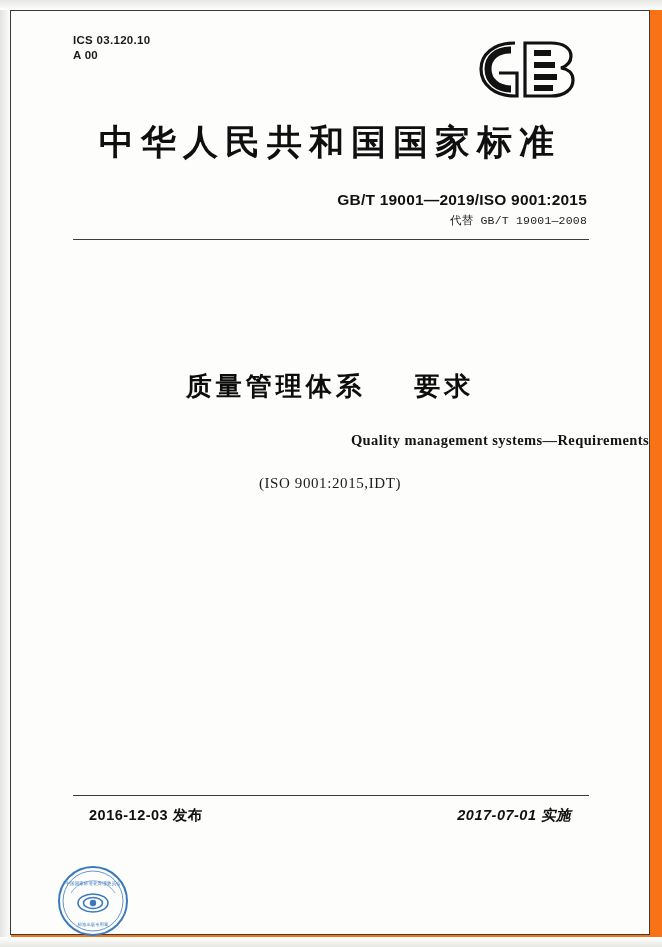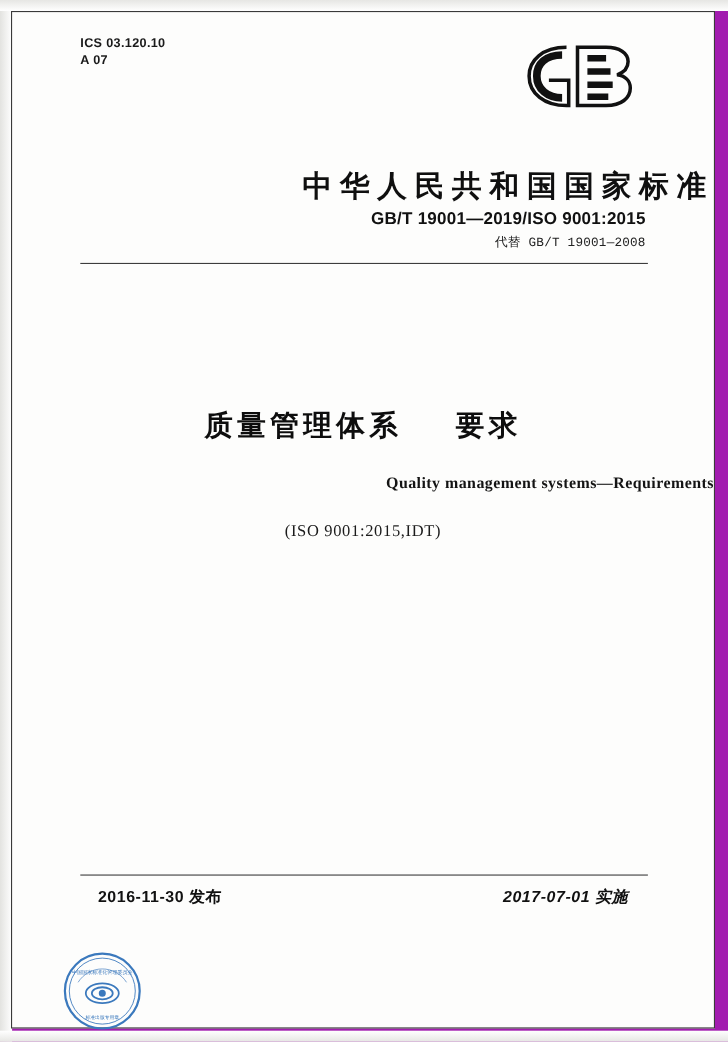--- a/index.html
+++ b/index.html
@@ -12,21 +12,21 @@
     height: 947px;
     font-family: "Liberation Serif", serif;
     position: relative;
     overflow: hidden;
   }
   .page {
     position: absolute;
     left: 0; top: 0;
     width: 662px;
     height: 947px;
-    background: #a21caf;
+    background: #f97316;
   }
   
   .cover-frame {
     position: absolute;
     left: 10px;
     top: 10px;
     width: 640px;
     height: 925px;
     border: 1px solid #3a3a3a;
     box-sizing: border-box;
@@ -61,28 +61,27 @@
     height: 72px;
   }
   .gb-logo svg { display: block; }
 
   
   .std-title {
     position: absolute;
     left: 0;
     top: 108px;
     width: 100%;
-    text-align: right;
-    font-family: "Liberation Sans", sans-serif;
-    font-size: 27px;
+    text-align: center;
+    font-family: "Liberation Sans", sans-serif;
+    font-size: 35px;
     font-weight: bold;
     letter-spacing: 7px;
     color: #0f0f0f;
     white-space: nowrap;
-    margin-top: 32px;
   }
 
   
   .code-line {
     position: absolute;
     right: 62px;
     top: 180px;
     text-align: right;
     font-family: "Liberation Sans", sans-serif;
     font-size: 15.5px;
@@ -255,21 +254,21 @@
 
   <div class="edge-shade-left"></div>
   <div class="edge-shade-top"></div>
   <div class="edge-shade-bottom"></div>
 
   <div class="cover-frame">
     <div class="inner">
 
       <div class="ics-block">
         <div>ICS 03.120.10</div>
-        <div>A 07</div>
+        <div>A 00</div>
       </div>
 
       <div class="gb-logo">
         <svg viewBox="0 0 130 72" width="130" height="72" aria-hidden="true">
           <g fill="none" stroke="#111111" stroke-width="3.2">
 
             <path d="M56 10 C34 10, 22 22, 22 36 C22 52, 36 63, 56 63 L58 63 L58 40 L40 40" stroke-width="3.2"></path>
 
             <path d="M52 17 C37 17, 29 25, 29 36 C29 48, 39 56, 52 56" stroke-width="7"></path>
 
@@ -298,21 +297,21 @@
         <span class="gap"></span>
         <span>要求</span>
       </div>
 
       <div class="doc-subtitle-en">Quality management systems—Requirements</div>
 
       <div class="doc-idt">(ISO 9001:2015,IDT)</div>
 
       <div class="rule rule-bottom"></div>
 
-      <div class="date-issue">2016-11-30 发布</div>
+      <div class="date-issue">2016-12-03 发布</div>
       <div class="date-impl">2017-07-01 实施</div>
 
 
       <div class="seal">
         <svg viewBox="0 0 76 76" width="76" height="76" aria-hidden="true">
           <circle cx="38" cy="38" r="34" fill="none" stroke="#3b79bd" stroke-width="2"></circle>
           <circle cx="38" cy="38" r="30" fill="none" stroke="#3b79bd" stroke-width="0.8"></circle>
           <path d="M16 30 A26 26 0 0 1 60 30" fill="none" stroke="#3b79bd" stroke-width="0.6"></path>
           <text x="38" y="22" font-size="4.6" fill="#3b79bd" text-anchor="middle" font-family="'Liberation Sans', sans-serif">中国国家标准化管理委员会</text>
           <g stroke="#3b79bd" stroke-width="1.6" fill="none">

